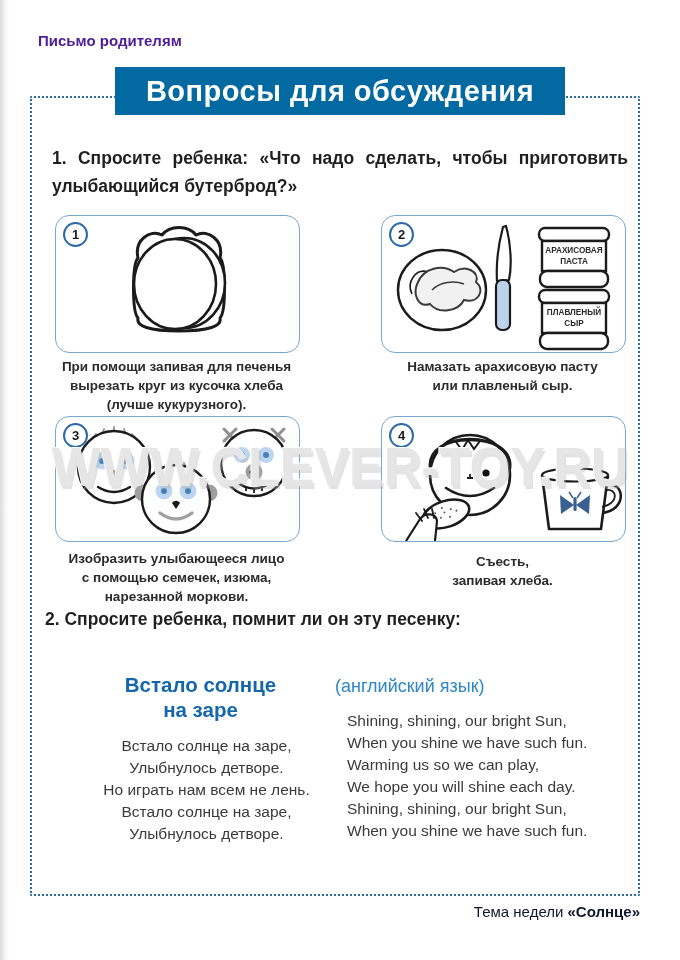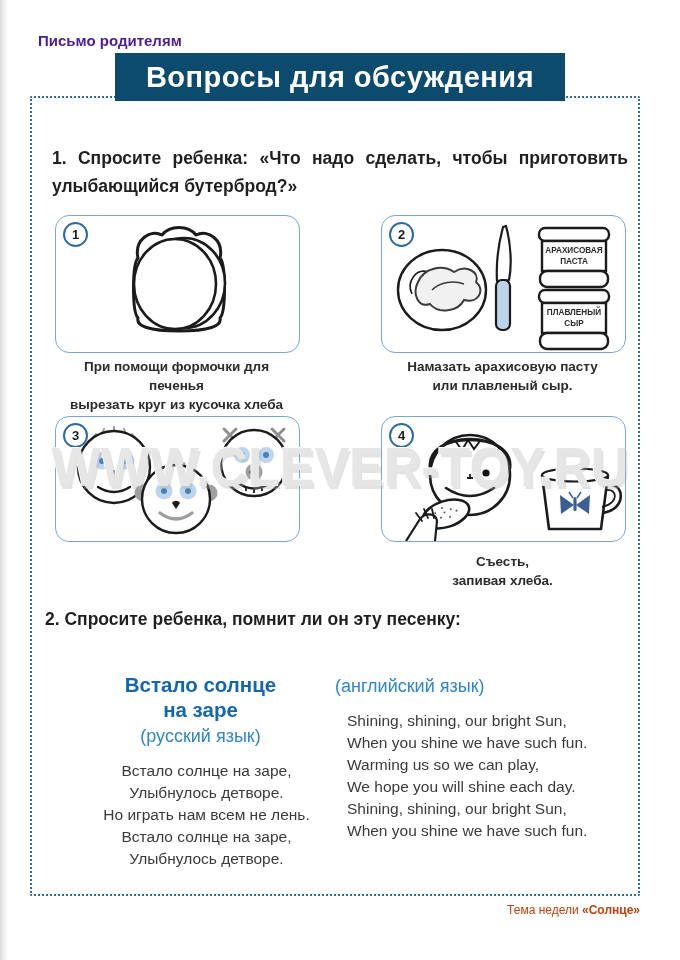--- a/index.html
+++ b/index.html
@@ -5,40 +5,40 @@
   html,body{margin:0;padding:0;background:#fff;}
   .page{
     position:relative;width:680px;height:960px;background:#ffffff;
     font-family:"Liberation Sans",sans-serif;overflow:hidden;
   }
   .edge-shade{position:absolute;left:0;top:0;width:9px;height:100%;
     background:linear-gradient(to right,#dcdcdc,#f6f6f6 60%,#ffffff);}
   .header-label{position:absolute;left:38px;top:32px;font-size:15px;font-weight:bold;color:#4c1d95;}
   .dotted-box{position:absolute;left:30px;top:96px;width:606px;height:796px;
     border:2px dotted #2d6ca3;border-radius:2px;}
-  .banner{position:absolute;left:115px;top:53px;width:450px;height:48px;background:#0c4a6e;
+  .banner{position:absolute;left:115px;top:67px;width:450px;height:48px;background:#0369a1;
     display:flex;align-items:center;justify-content:center;z-index:3;}
   .banner span{color:#ffffff;font-size:29px;font-weight:bold;letter-spacing:.5px;}
   .q-text{position:absolute;color:#1f1f1f;font-weight:bold;font-size:17.5px;line-height:1.6;}
   .q1{left:52px;top:144px;width:576px;text-align:justify;}
   .q2{left:45px;top:605px;width:580px;}
   .panel{position:absolute;background:#fff;border:1.6px solid #78a8cf;border-radius:14px;z-index:1;}
   .panel svg{position:absolute;left:0;top:0;width:100%;height:100%;}
   .badge{position:absolute;left:7px;top:6px;width:21px;height:21px;background:#fff;
     border:2px solid #2b6aa6;border-radius:50%;display:flex;align-items:center;justify-content:center;
     font-size:13px;font-weight:bold;color:#1b1b1b;z-index:2;}
   .caption{position:absolute;text-align:center;font-weight:bold;font-size:13.5px;
     line-height:1.42;color:#2b2b2b;z-index:1;}
   .song{position:absolute;}
   .song-title div{font-size:20.5px;font-weight:bold;color:#1467ad;line-height:1.22;}
   .song-subtitle{font-size:18px;color:#2e87c8;margin-top:4px;}
   .song-lyrics{margin-top:13px;margin-left:12px;}
   .song-lyrics div{font-size:15.5px;line-height:1.42;color:#3a3a3a;}
   .footer{position:absolute;left:30px;top:903px;width:610px;text-align:right;
-    font-size:12px;color:#c2410c;}
+    font-size:15px;color:#0f172a;}
   .footer .b{font-weight:bold;}
   .watermark{position:absolute;left:10px;top:437px;width:660px;text-align:center;
     font-size:52px;font-weight:bold;color:#e6e6e6;z-index:6;
     text-shadow:2px 2px 0 rgba(175,175,175,.35), -1px -1px 0 #ffffff;
     transform:scaleY(1.08);pointer-events:none;}
   .jar-label{font-size:8.2px;font-weight:bold;fill:#2a2a2a;font-family:"Liberation Sans",sans-serif;}
 </style>
 </head>
 <body>
 
@@ -89,21 +89,21 @@
         <rect x="0" y="0" width="70" height="13" rx="6" fill="#fff" stroke="#1b1b1b" stroke-width="2.4"></rect>
         <rect x="3" y="13" width="64" height="30" fill="#fff" stroke="#1b1b1b" stroke-width="2.4"></rect>
         <rect x="1" y="43" width="68" height="16" rx="7" fill="#fff" stroke="#1b1b1b" stroke-width="2.4"></rect>
         <text class="jar-label" x="35" y="25" text-anchor="middle">ПЛАВЛЕНЫЙ</text>
         <text class="jar-label" x="35" y="36" text-anchor="middle">СЫР</text>
       </g>
     </svg>
   </div>
 
   <div class="caption" style="left:55px;top:357px;width:243px;">
-    <div>При помощи формочки для печенья</div>
+    <div>При помощи запивая для печенья</div>
     <div>вырезать круг из кусочка хлеба</div>
     <div>(лучше кукурузного).</div>
   </div>
   <div class="caption" style="left:381px;top:357px;width:243px;">
     <div>Намазать арахисовую пасту</div>
     <div>или плавленый сыр.</div>
   </div>
 
   <div class="panel" style="left:55px;top:416px;width:243px;height:124px;">
     <span class="badge">3</span>
@@ -200,33 +200,37 @@
         <g fill="#3a5f91">
           <path d="M192,88 L178,78 L179,97 Z"></path>
           <path d="M194,88 L208,78 L207,97 Z"></path>
           <rect x="191.4" y="80" width="3.2" height="14" rx="1.6"></rect>
           <path d="M191,81 L187,75 M195,81 L199,75" stroke="#3a5f91" stroke-width="1.5" fill="none"></path>
         </g>
       </g>
     </svg>
   </div>
 
+  <div class="caption" style="left:55px;top:549px;width:243px;">
+    <div>Изобразить улыбающееся лицо</div>
+    <div>с помощью семечек, изюма,</div>
+    <div>нарезанной моркови.</div>
+  </div>
   <div class="caption" style="left:381px;top:552px;width:243px;">
     <div>Съесть,</div>
     <div>запивая хлеба.</div>
   </div>
 
   <div class="q-text q2">2. Спросите ребенка, помнит ли он эту песенку:</div>
 
   <div class="song" style="left:78px;top:672px;width:245px;text-align:center;">
     <div class="song-title">
       <div>Встало солнце</div>
       <div>на заре</div>
     </div>
-    <div class="song-subtitle">(русский язык)</div>
     <div class="song-lyrics">
       <div>Встало солнце на заре,</div>
       <div>Улыбнулось детворе.</div>
       <div>Но играть нам всем не лень.</div>
       <div>Встало солнце на заре,</div>
       <div>Улыбнулось детворе.</div>
     </div>
   </div>
 
   <div class="song" style="left:335px;top:672px;width:290px;">

